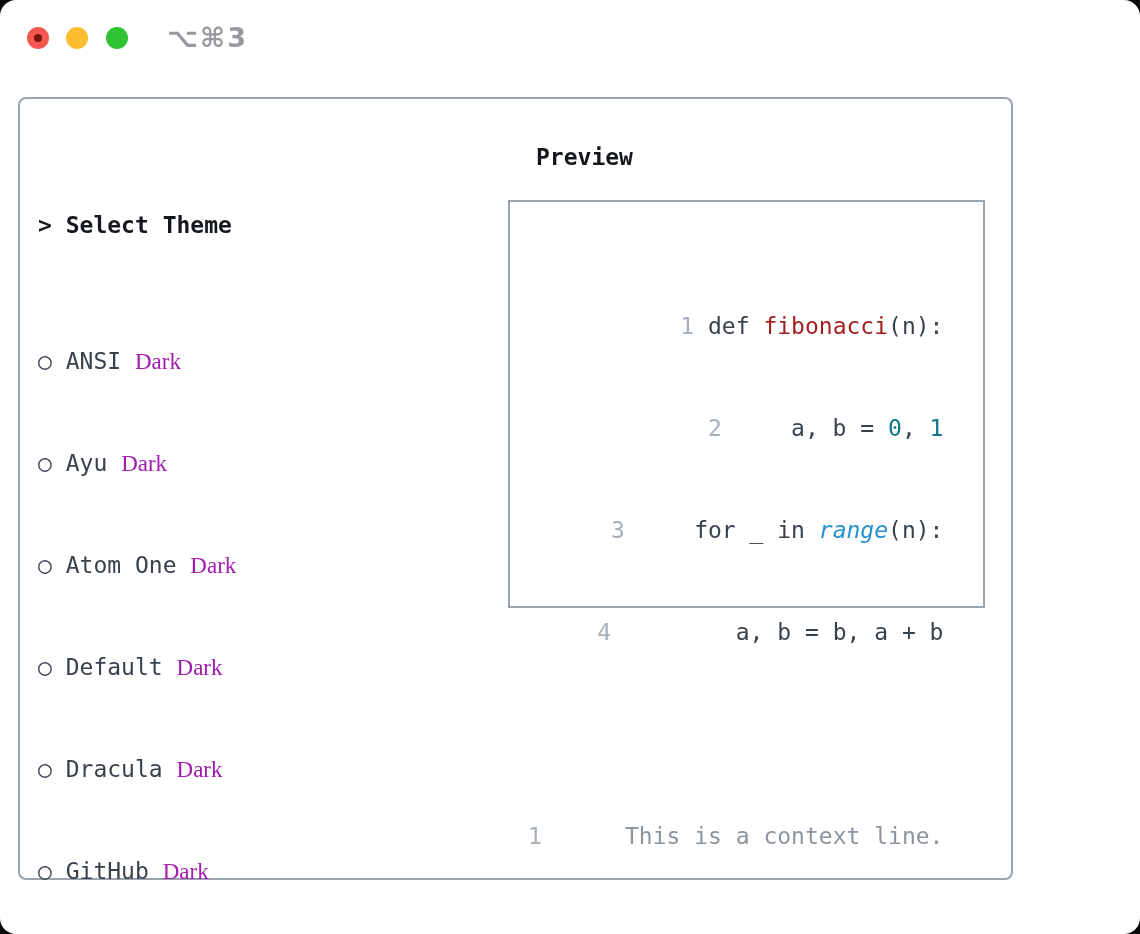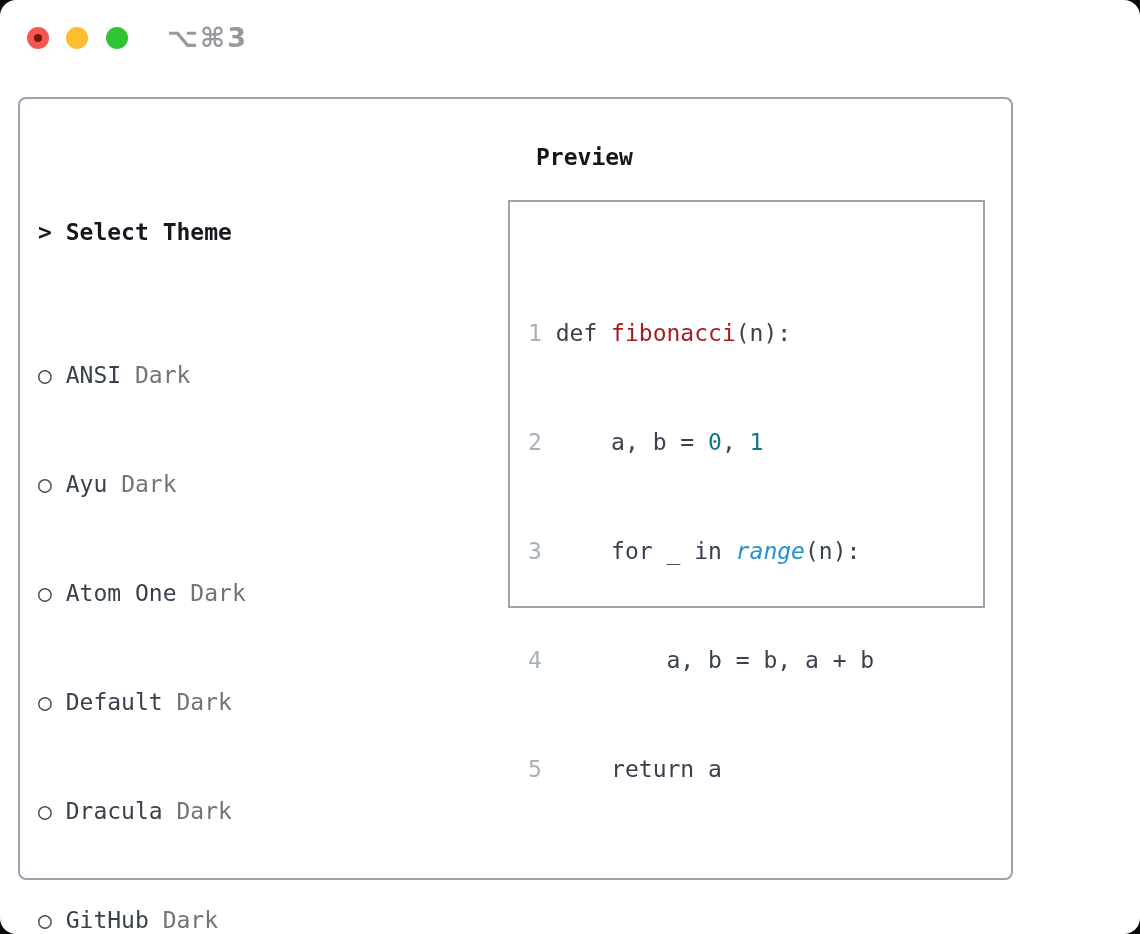--- a/index.html
+++ b/index.html
@@ -18,32 +18,32 @@
   .win-title{position:absolute;left:167px;top:22px;font-family:"DejaVu Sans","Liberation Sans",sans-serif;
       font-size:27px;font-weight:bold;color:#97999e;letter-spacing:2px;}
 
   
   .panel{position:absolute;left:18px;top:97px;width:991px;height:779px;
       border:2px solid #9aa3ae;border-radius:8px;background:#fff;}
 
   
   .leftcol{position:absolute;left:38px;top:140px;font-size:23px;line-height:34px;
       white-space:pre;color:#39414d;}
-  .row{height:34px;margin-top:7px;}
+  .row{height:34px;}
   .hdr{color:#14181d;font-weight:bold;}
   .caret{color:#14181d;font-weight:bold;}
   .ring{color:#4a525c;}
   .name{color:#39414d;}
-  .tag{color:#737373;}
+  .tag{color:#a21caf;font-family:Liberation Serif, serif;}
 
   
   .preview-hdr{position:absolute;left:500px;top:140px;height:34px;line-height:34px;
       font-size:23px;font-weight:bold;color:#14181d;margin-left:36px;}
   .preview-box{position:absolute;left:508px;top:200px;width:473px;height:404px;
-      border:2px solid #9aa3ae;background:#fff;}
+      border:2px solid #9aa3ae;background:#fff;text-align:right;}
   .code{position:absolute;left:18px;top:39px;font-size:23px;line-height:34px;white-space:pre;}
   .ln{color:#a7b1bc;}
   .plain{color:#39414d;}
   .fname{color:#a61c1f;}
   .numlit{color:#0e7689;}
   .builtin{color:#2691d1;font-style:italic;}
   .ctx{color:#8c959e;}
 </style>
 </head>
 <body>
@@ -86,21 +86,20 @@
   </div>
 
   <div class="preview-hdr">Preview</div>
 
   <div class="preview-box">
     <div class="code">
       <div class="row"><span class="ln">1</span><span class="plain"> def </span><span class="fname">fibonacci</span><span class="plain">(n):</span></div>
       <div class="row"><span class="ln">2</span><span class="plain">     a, b = </span><span class="numlit">0</span><span class="plain">, </span><span class="numlit">1</span></div>
       <div class="row"><span class="ln">3</span><span class="plain">     for _ in </span><span class="builtin">range</span><span class="plain">(n):</span></div>
       <div class="row"><span class="ln">4</span><span class="plain">         a, b = b, a + b</span></div>
-      <div class="row"><span class="ln">5</span><span class="plain">     return a</span></div>
       <div class="row"> </div>
       <div class="row"><span class="ln">1</span><span class="ctx">      This is a context line.</span></div>
       
       
     </div>
   </div>
 
 </div>
 
 </body></html>

